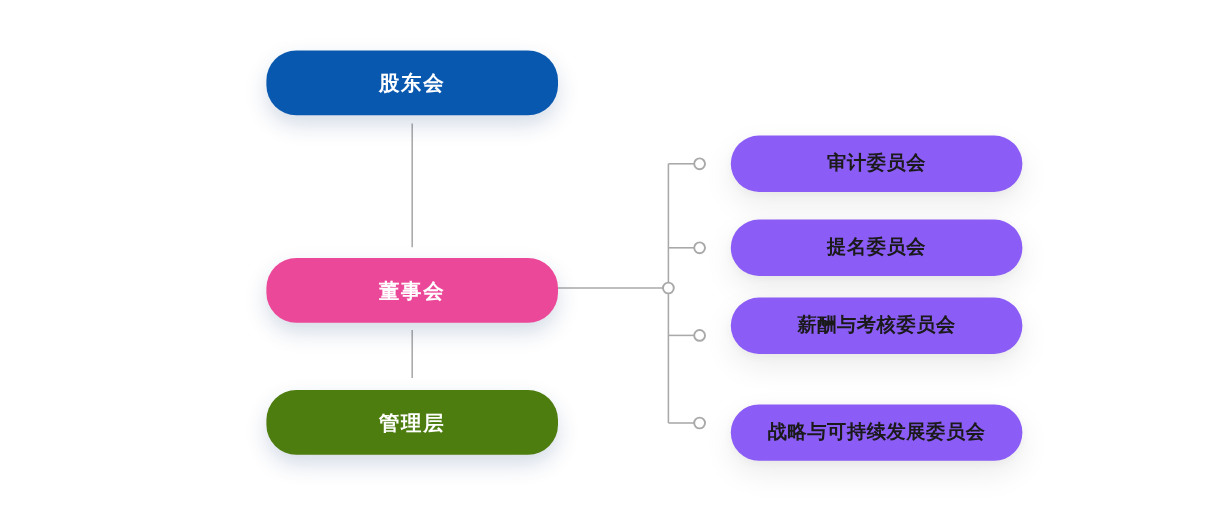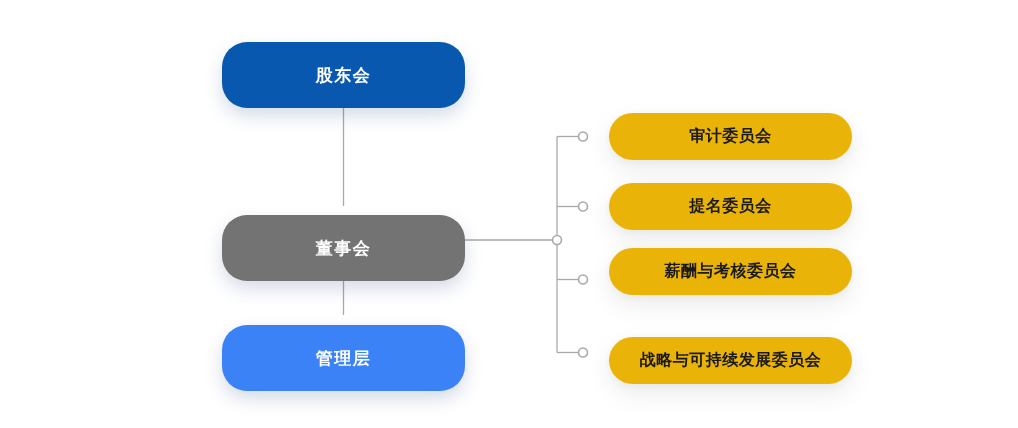--- a/index.html
+++ b/index.html
@@ -26,47 +26,47 @@
   .pill {
     position: absolute;
     display: flex;
     align-items: center;
     justify-content: center;
     box-sizing: border-box;
   }
   .pill-blue {
     left: 222px;
     width: 243px;
-    height: 66px;
+    height: 54px;
     border-radius: 25px;
     color: #ffffff;
     font-size: 17px;
     font-weight: 700;
     letter-spacing: 1.5px;
     box-shadow: 0 8px 18px rgba(20, 60, 120, 0.18);
     font-family: Liberation Mono, monospace;
   }
   .pill-dark {
     background: #0958b0;
     top: 42px;
   }
   .pill-board {
-    background: #737373;
+    background: #ec4899;
     top: 215px;
   }
   .pill-mgmt {
-    background: #3b82f6;
+    background: #4d7c0f;
     top: 325px;
   }
   .pill-white {
     left: 609px;
     width: 243px;
     height: 47px;
     border-radius: 23.5px;
-    background: #eab308;
+    background: #8b5cf6;
     color: #1a1a1a;
     font-size: 16px;
     font-weight: 600;
     letter-spacing: 0.5px;
     box-shadow: 0 10px 26px rgba(0, 0, 0, 0.08), 0 2px 8px rgba(0, 0, 0, 0.04);
   }
   .committee-0 { top: 113px; }
   .committee-1 { top: 183px; text-align: center; }
   .committee-2 { top: 248px; }
   .committee-3 { top: 337px; }

